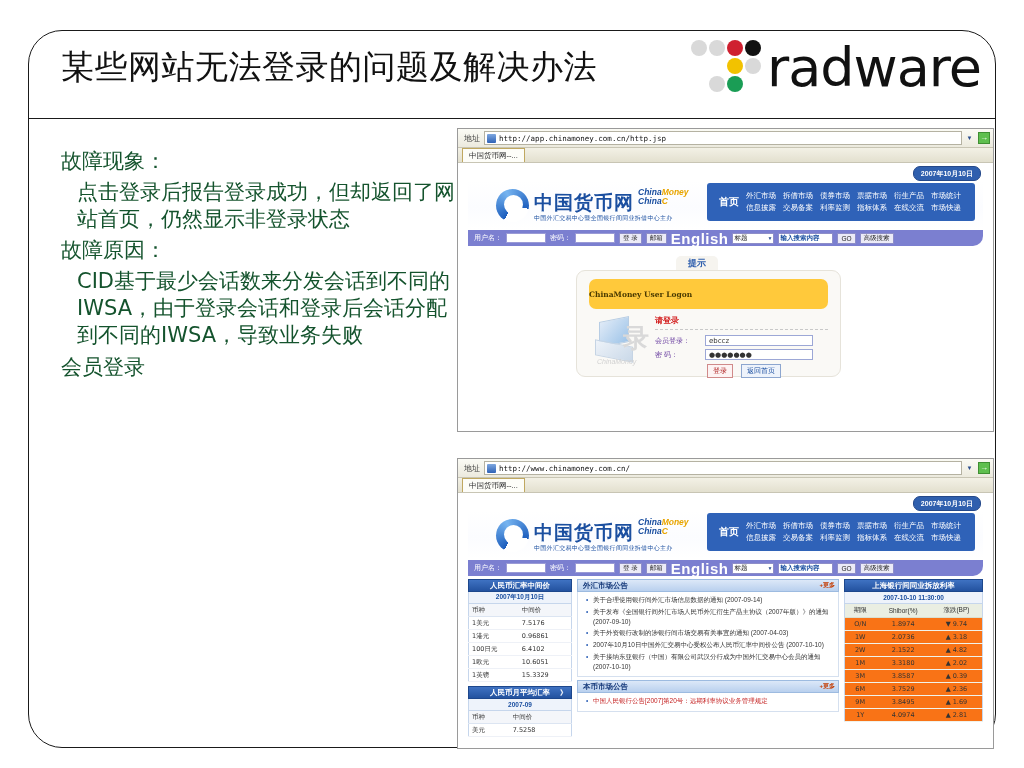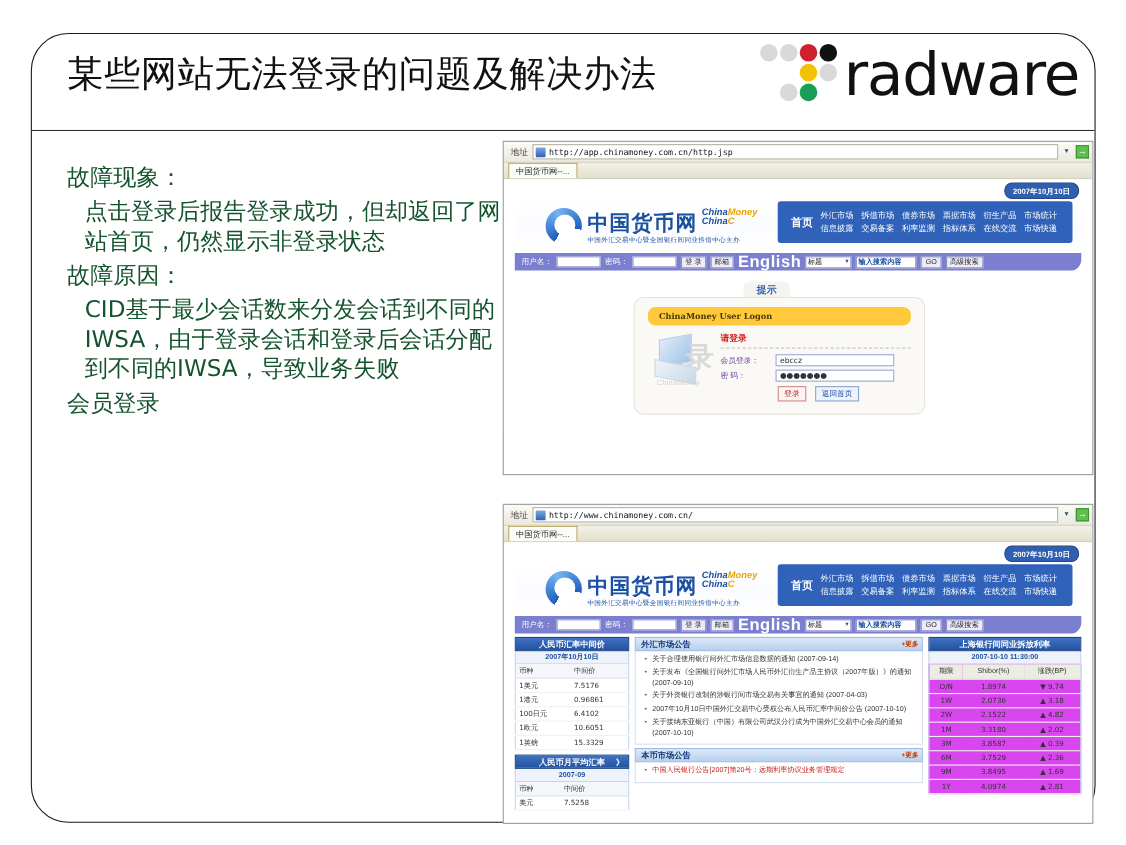--- a/index.html
+++ b/index.html
@@ -239,22 +239,22 @@
   }
   .logon-box {
     position: absolute; left: 118px; top: 16px;
     width: 265px; height: 107px;
     background: #faf9f6;
     border: 1px solid #e6e3da;
     border-radius: 9px;
     padding: 8px 12px;
   }
   .logon-head {
-    height: 17px; background: #ffc93b; border-radius: 7px;
-    display: flex; align-items: center; padding-left: 10px;
+    height: 30px; background: #ffc93b; border-radius: 7px;
+    display: flex; align-items: center; 
     font-size: 7.5px; font-weight: bold; color: #4a3a00;
     font-family: "DejaVu Serif", serif;
   }
   .logon-body { display: flex; margin-top: 6px; }
   .logon-img {
     width: 62px; height: 58px; position: relative; flex: 0 0 auto;
   }
   .lcd {
     position: absolute; left: 10px; top: 4px;
     width: 30px; height: 26px;
@@ -359,21 +359,21 @@
     font-size: 6.5px; color: #333; line-height: 1.5;
     margin-bottom: 2px; position: relative; padding-left: 7px;
   }
   ul.newslist li::before {
     content: "•"; position: absolute; left: 0; color: #2f62b8;
   }
   ul.newslist li.red { color: #c42020; }
 
   table.shibor {
     width: 100%; border-collapse: collapse;
-    border: 1px solid #c6d6ec; border-top: none; background: #d946ef;
+    border: 1px solid #c6d6ec; border-top: none; background: #f97316;
   }
   table.shibor th {
     background: #eaeee2; color: #333; font-size: 6.5px; font-weight: normal;
     padding: 2px 3px; border-bottom: 1px solid #dadfd0; text-align: center;
   }
   table.shibor td {
     font-size: 6.5px; color: #333; padding: 2px 3px; text-align: center;
     border-bottom: 1px solid #f0f2ea;
     font-family: "DejaVu Sans", sans-serif;
   }

